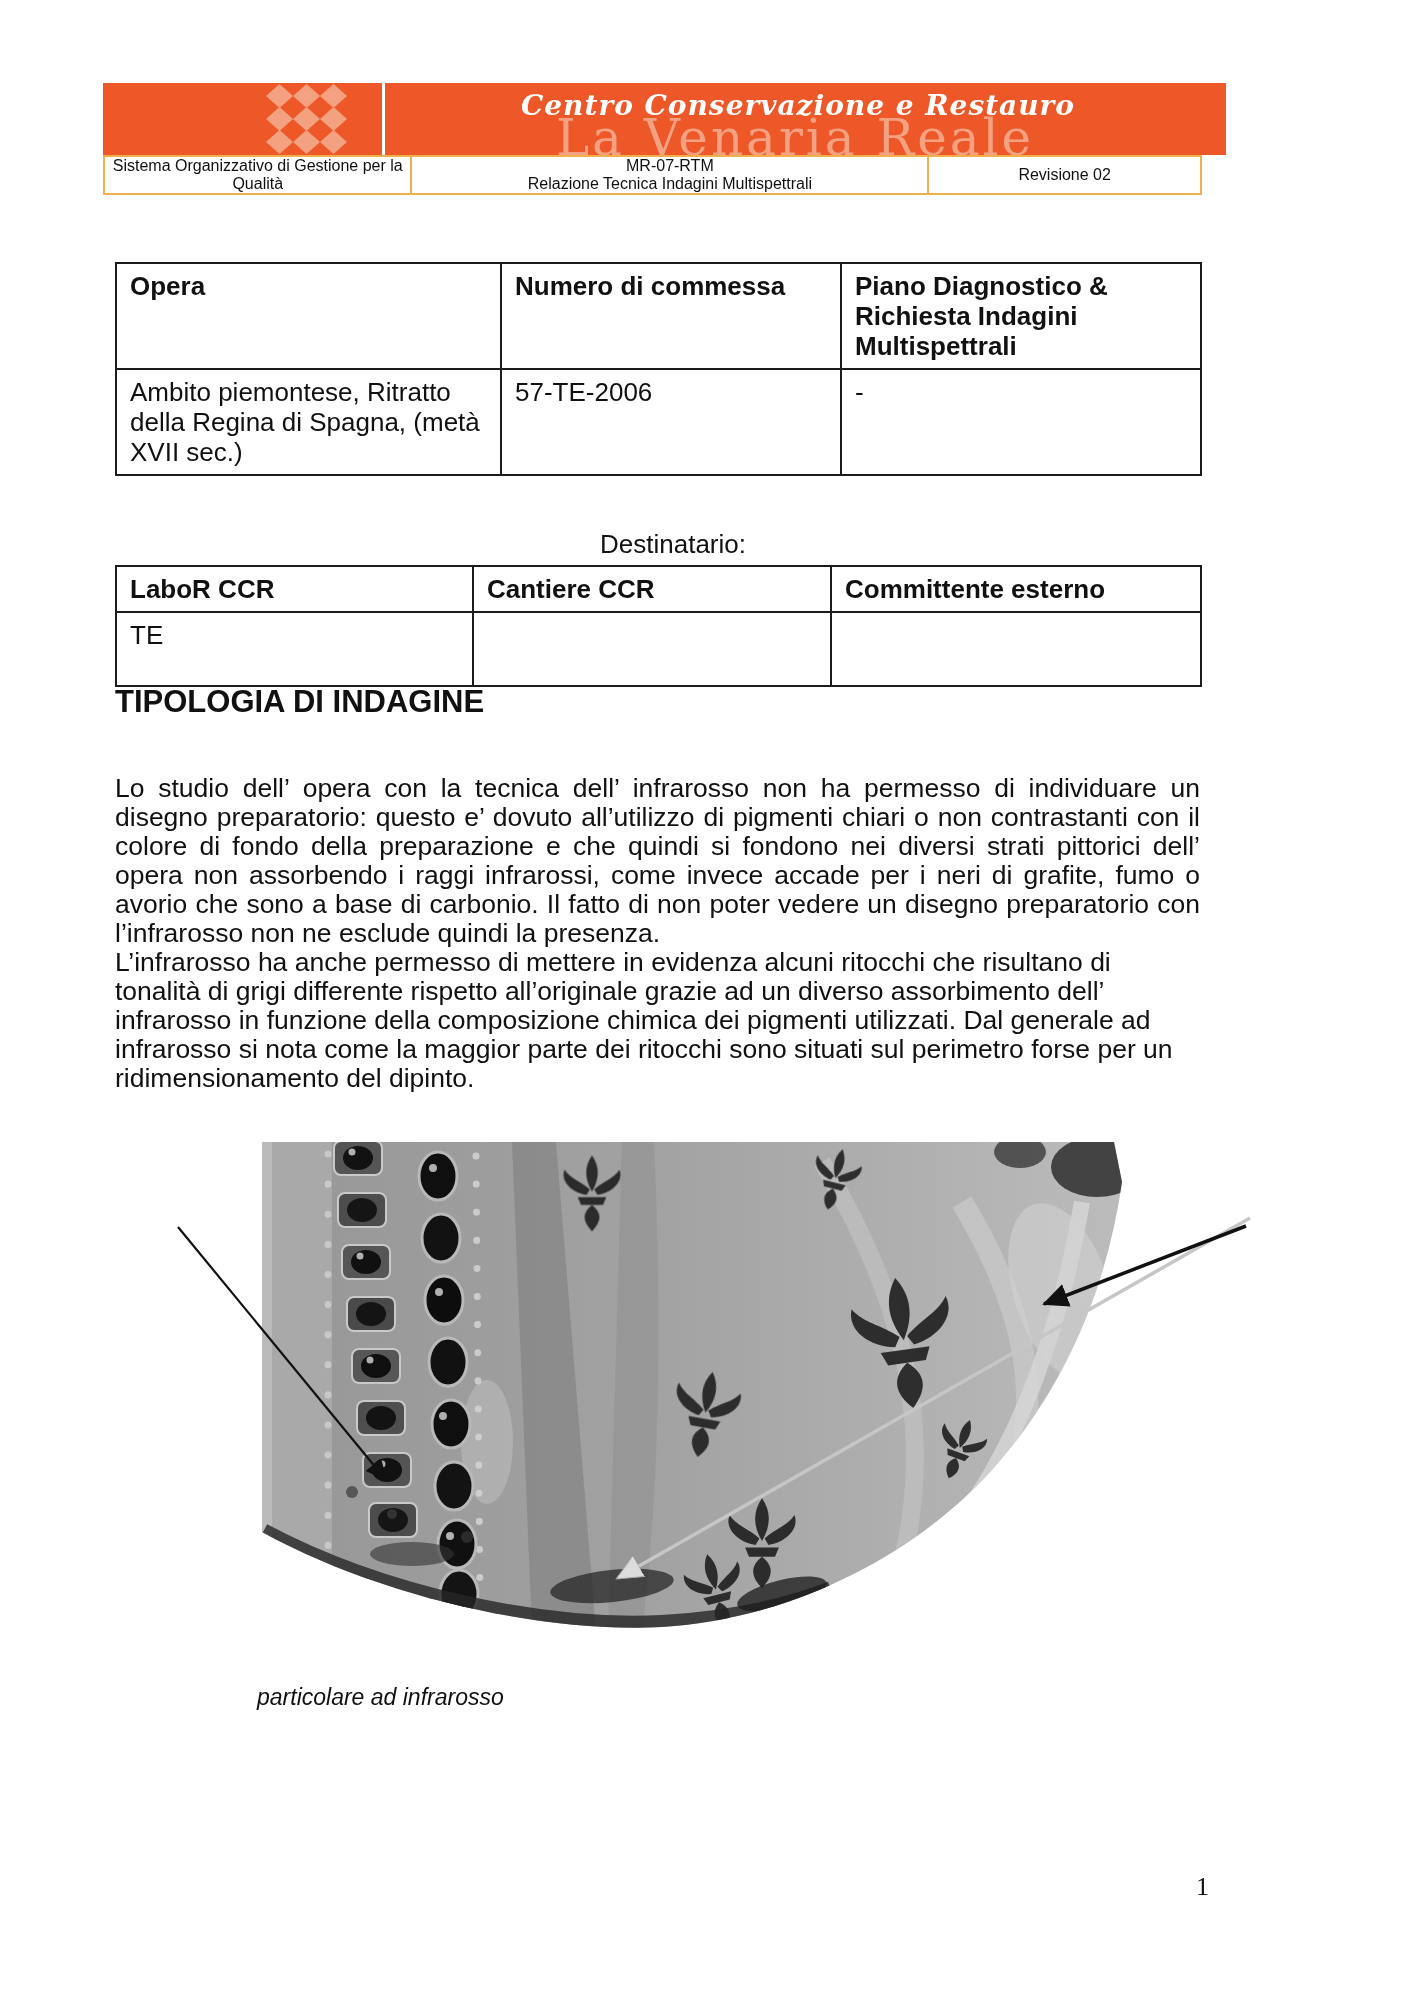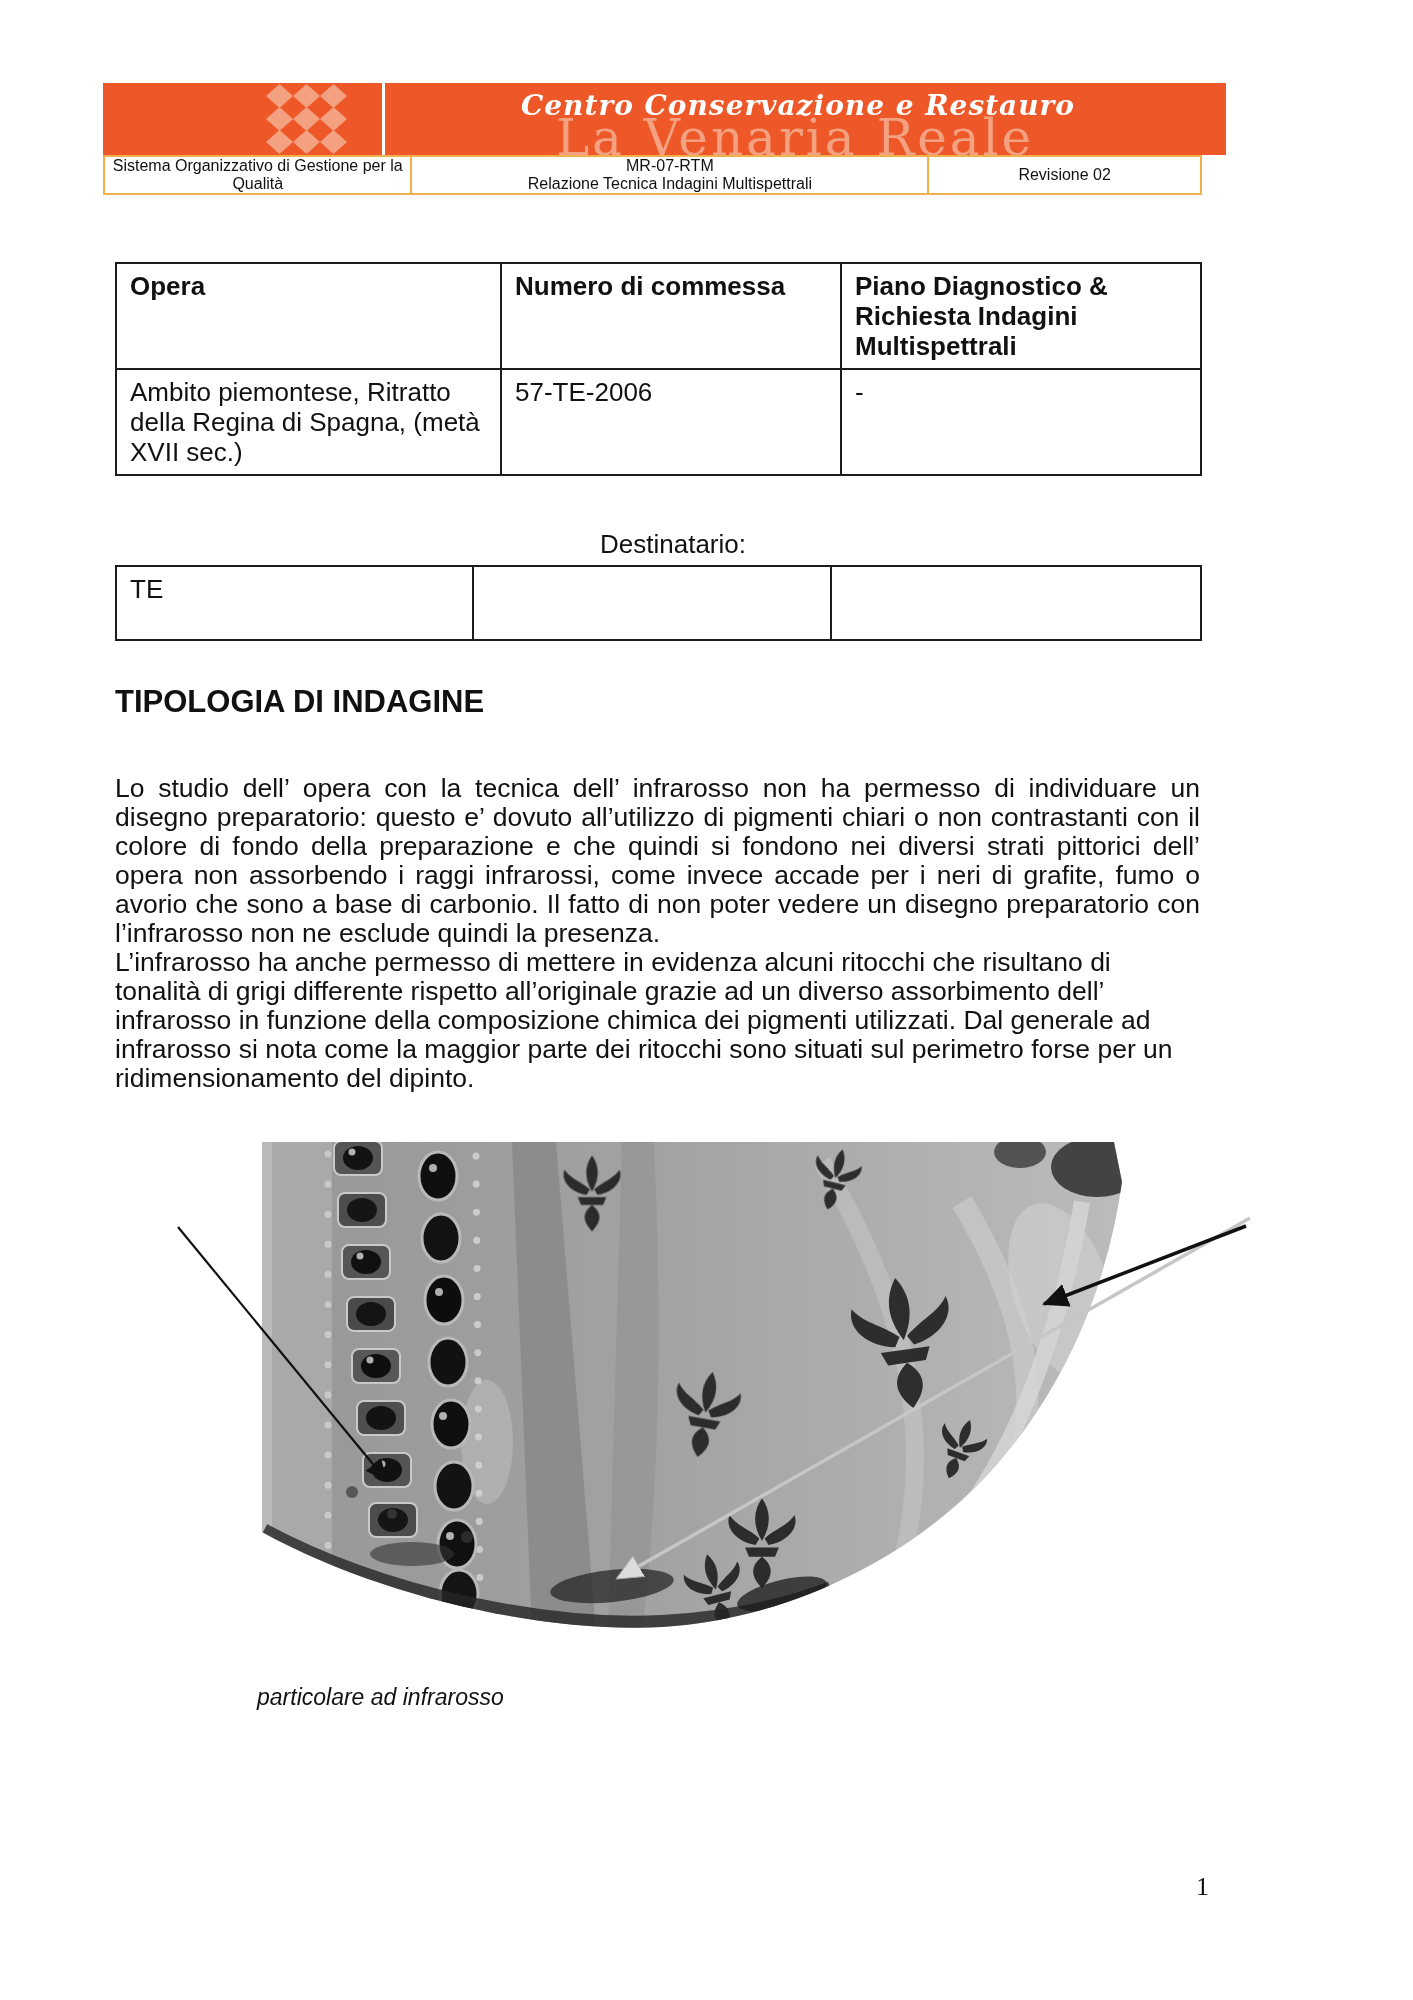--- a/index.html
+++ b/index.html
@@ -124,20 +124,25 @@
     </table>
 
   <div class="dest-label">Destinatario:</div>
   <table class="doc-table t-dest">
     <colgroup>
         <col style="width:357px">
         <col style="width:358px">
         <col style="width:370px">
       </colgroup>
     <tbody>
+        <tr>
+      <th>LaboR CCR</th>
+      <th>Cantiere CCR</th>
+      <th>Committente esterno</th>
+    </tr>
     <tr class="data-row">
       <td>TE</td>
       <td></td>
       <td></td>
     </tr>
   </tbody>
     </table>
 
   <div class="sec-title">TIPOLOGIA DI INDAGINE</div>
   <div class="bodytext">

